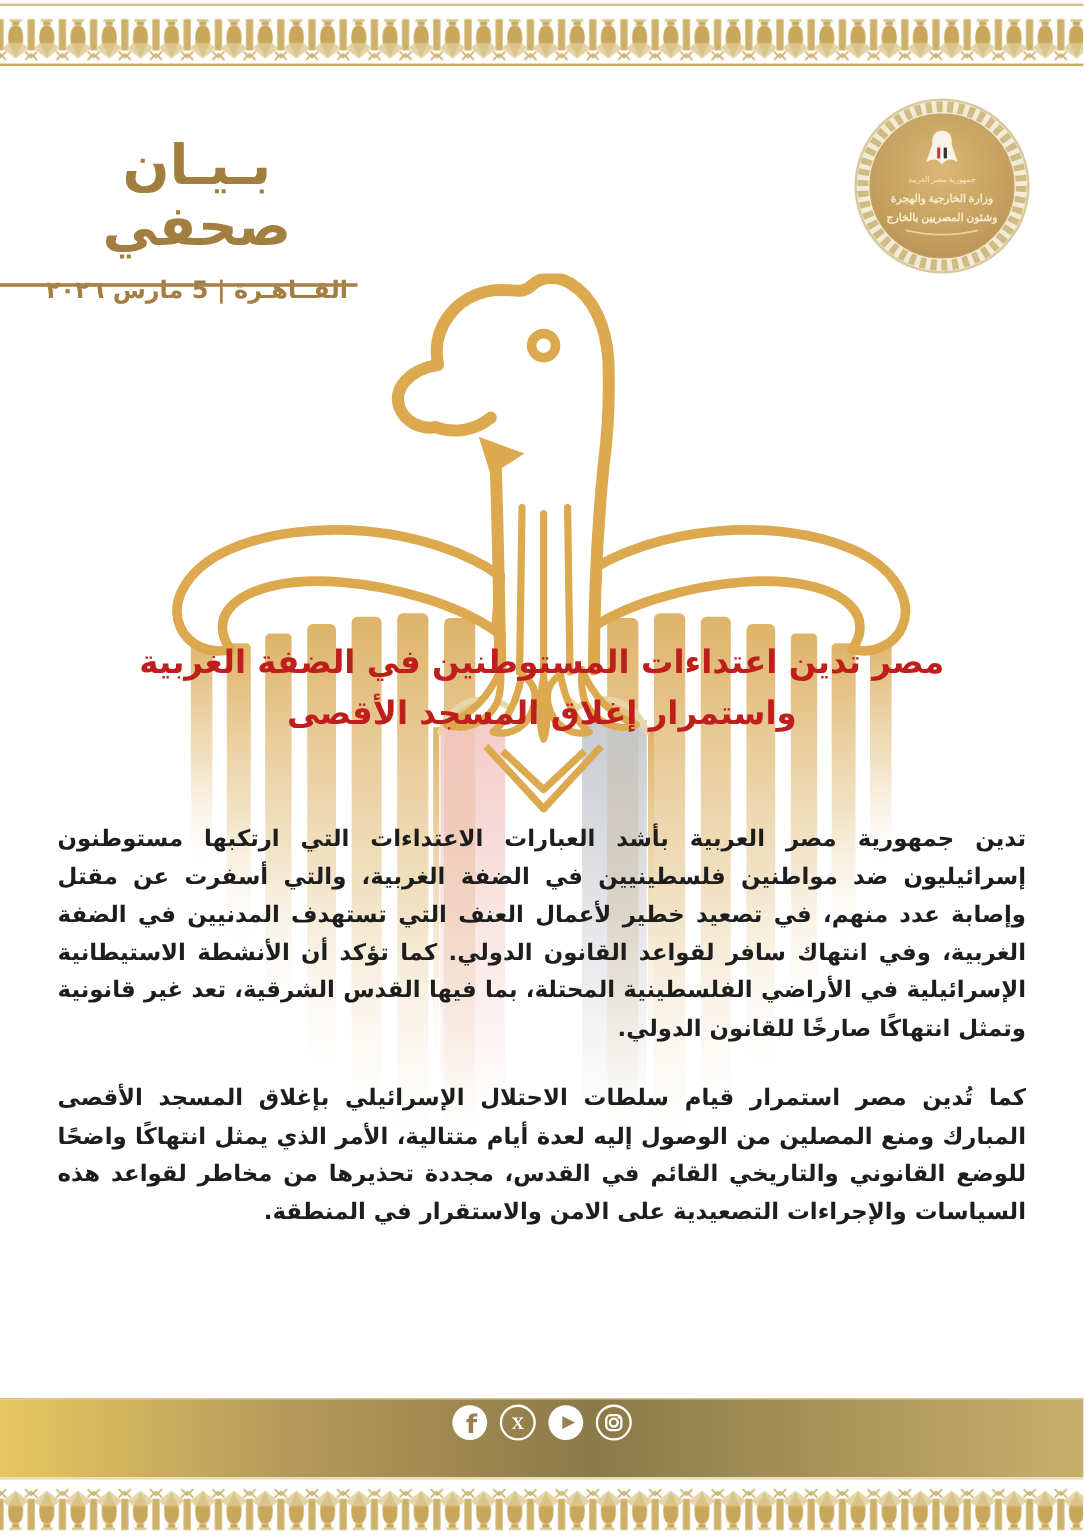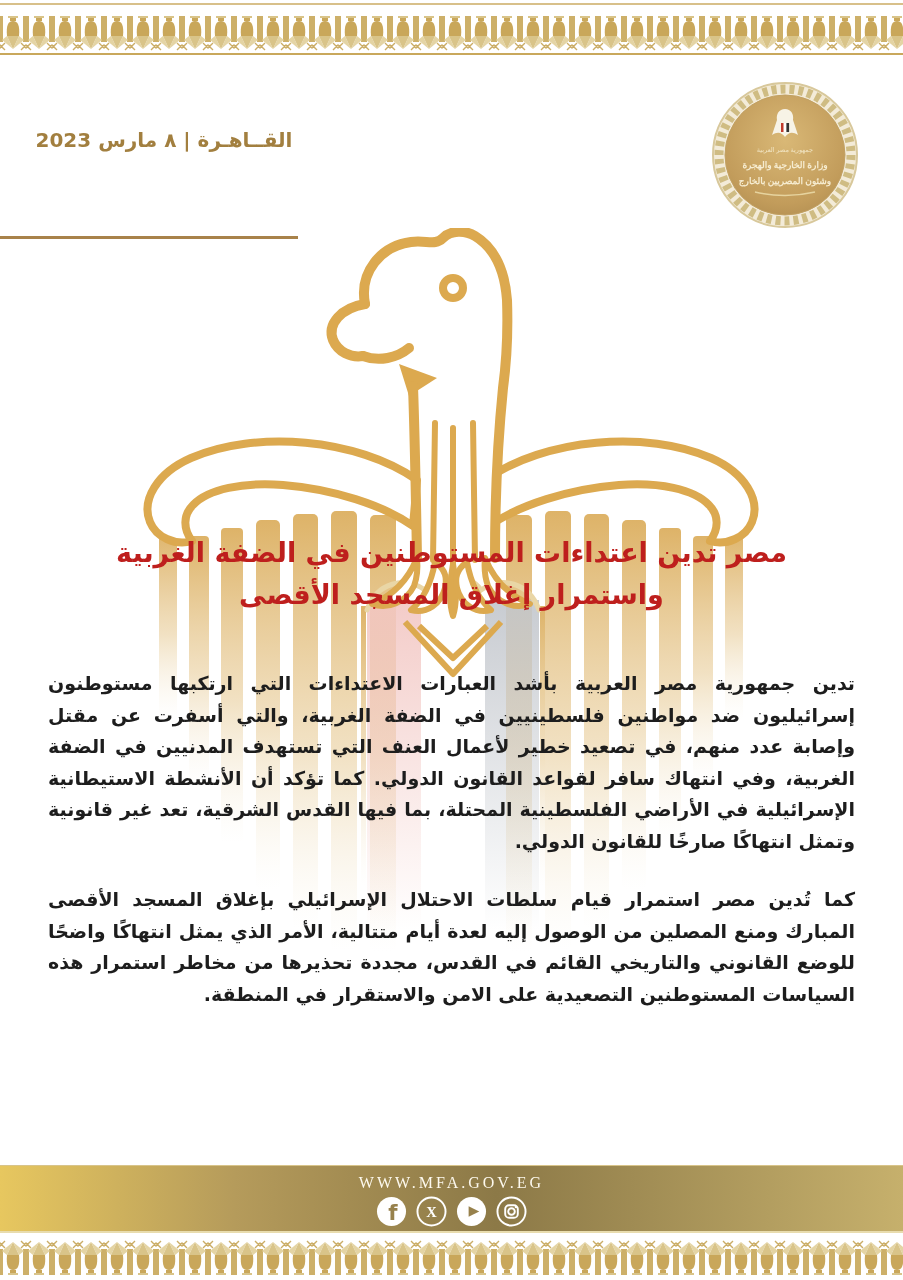--- a/index.html
+++ b/index.html
@@ -21,21 +21,21 @@
   .header-rule{position:absolute;top:236px;left:0;width:298px;height:3px;background:#A8824A;}
 
   .seal{position:absolute;top:80px;left:708px;width:154px;height:150px;font-family:Liberation Serif, serif;}
 
   
   .watermark{position:absolute;top:228px;left:95px;width:712px;height:730px;pointer-events:none;}
 
   
   .headline{position:absolute;top:532px;left:60px;width:783px;margin:0;direction:rtl;text-align:center;
     color:#BE1F1D;font-size:27px;font-weight:bold;line-height:1.55;}
-  .body-text{position:absolute;top:668px;left:48px;width:807px;direction:rtl;text-align:justify;
+  .body-text{position:absolute;top:684px;left:48px;width:807px;direction:rtl;text-align:justify;
     color:#1d1d1d;font-size:19px;font-weight:bold;line-height:1.66;}
   .body-text p{margin:0 0 27px 0;}
 
   
   .footer-band{position:absolute;top:1165px;left:0;width:100%;height:68px;box-sizing:border-box;
     background:linear-gradient(90deg,#E7C75F 0%,#B59B5B 26%,#8C7947 55%,#C6B06C 100%);
     border-top:1px solid #D8C48A;border-bottom:2px solid #E8DCAE;text-align:center;}
   .site-url{margin-top:8px;color:#FDF9EE;font-family:"Liberation Serif",serif;font-size:16px;letter-spacing:3px;}
   .social-row{display:flex;justify-content:center;gap:9px;margin-top:4px;}
   .social-row svg{width:31px;height:31px;display:block;cursor:pointer;}
@@ -60,21 +60,22 @@
           <rect x="10" y="31" width="6" height="3" fill="#C9A75A"></rect>
           <rect x="8" y="34" width="10" height="2" fill="#D9C489"></rect>
         </pattern>
       </defs>
       <rect x="0" y="0" width="100%" height="38" fill="url(#lotusA)"></rect>
     </svg>
   </div>
   <div class="border-top-rule"></div>
 
   <div class="title-block">
-    <div class="dateline">القــاهـرة | ٨ مارس 2023</div>
+    <h1 class="press-title">بـيـان صحفي</h1>
+    <div class="dateline">القــاهـرة | 5 مارس ٢٠٢٦</div>
   </div>
   <div class="header-rule"></div>
 
   <div class="seal">
     <svg viewBox="0 0 154 150" xmlns="http://www.w3.org/2000/svg">
       <defs>
         <radialGradient id="sealGrad" cx="0.5" cy="0.38" r="0.75">
           <stop offset="0" stop-color="#D9B876"></stop>
           <stop offset="0.7" stop-color="#C29C5B"></stop>
           <stop offset="1" stop-color="#AD8A4E"></stop>
@@ -168,25 +169,24 @@
         <path d="M324,398 L358,430 L392,398" fill="none"></path>
         <path d="M310,394 L358,446 L406,394" fill="none"></path>
       </g>
     </svg>
   </div>
 
   <h2 class="headline">مصر تدين اعتداءات المستوطنين في الضفة الغربية واستمرار إغلاق المسجد الأقصى</h2>
 
   <div class="body-text">
     <p>تدين جمهورية مصر العربية بأشد العبارات الاعتداءات التي ارتكبها مستوطنون إسرائيليون ضد مواطنين فلسطينيين في الضفة الغربية، والتي أسفرت عن مقتل وإصابة عدد منهم، في تصعيد خطير لأعمال العنف التي تستهدف المدنيين في الضفة الغربية، وفي انتهاك سافر لقواعد القانون الدولي. كما تؤكد أن الأنشطة الاستيطانية الإسرائيلية في الأراضي الفلسطينية المحتلة، بما فيها القدس الشرقية، تعد غير قانونية وتمثل انتهاكًا صارخًا للقانون الدولي.</p>
-    <p>كما تُدين مصر استمرار قيام سلطات الاحتلال الإسرائيلي بإغلاق المسجد الأقصى المبارك ومنع المصلين من الوصول إليه لعدة أيام متتالية، الأمر الذي يمثل انتهاكًا واضحًا للوضع القانوني والتاريخي القائم في القدس، مجددة تحذيرها من مخاطر استمرار هذه السياسات المستوطنين التصعيدية على الامن والاستقرار في المنطقة.</p>
+    <p>كما تُدين مصر استمرار قيام سلطات الاحتلال الإسرائيلي بإغلاق المسجد الأقصى المبارك ومنع المصلين من الوصول إليه لعدة أيام متتالية، الأمر الذي يمثل انتهاكًا واضحًا للوضع القانوني والتاريخي القائم في القدس، مجددة تحذيرها من مخاطر لقواعد هذه السياسات والإجراءات التصعيدية على الامن والاستقرار في المنطقة.</p>
   </div>
 
   <div class="footer-band">
-    <div class="site-url">WWW.MFA.GOV.EG</div>
     <div class="social-row">
       <svg viewBox="0 0 32 32" xmlns="http://www.w3.org/2000/svg">
         <circle cx="16" cy="16" r="15" fill="#ffffff"></circle>
         <text x="17.5" y="25" font-size="22" font-family="DejaVu Sans" font-weight="bold" fill="#97814C" text-anchor="middle">f</text>
       </svg>
       <svg viewBox="0 0 32 32" xmlns="http://www.w3.org/2000/svg">
         <circle cx="16" cy="16" r="14.5" fill="none" stroke="#ffffff" stroke-width="2"></circle>
         <text x="16" y="21.5" font-size="15" font-family="Liberation Serif" font-weight="bold" fill="#ffffff" text-anchor="middle">X</text>
       </svg>
       <svg viewBox="0 0 32 32" xmlns="http://www.w3.org/2000/svg">

